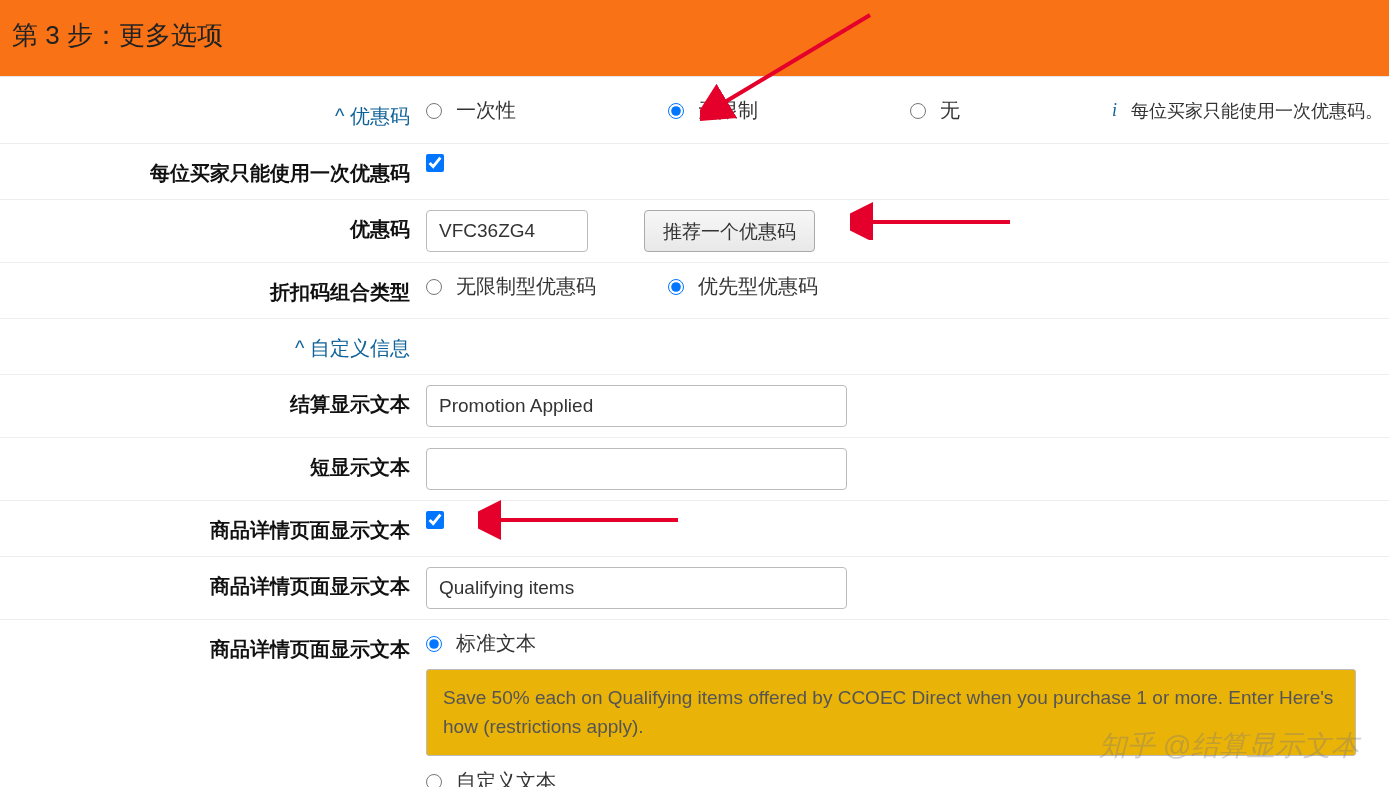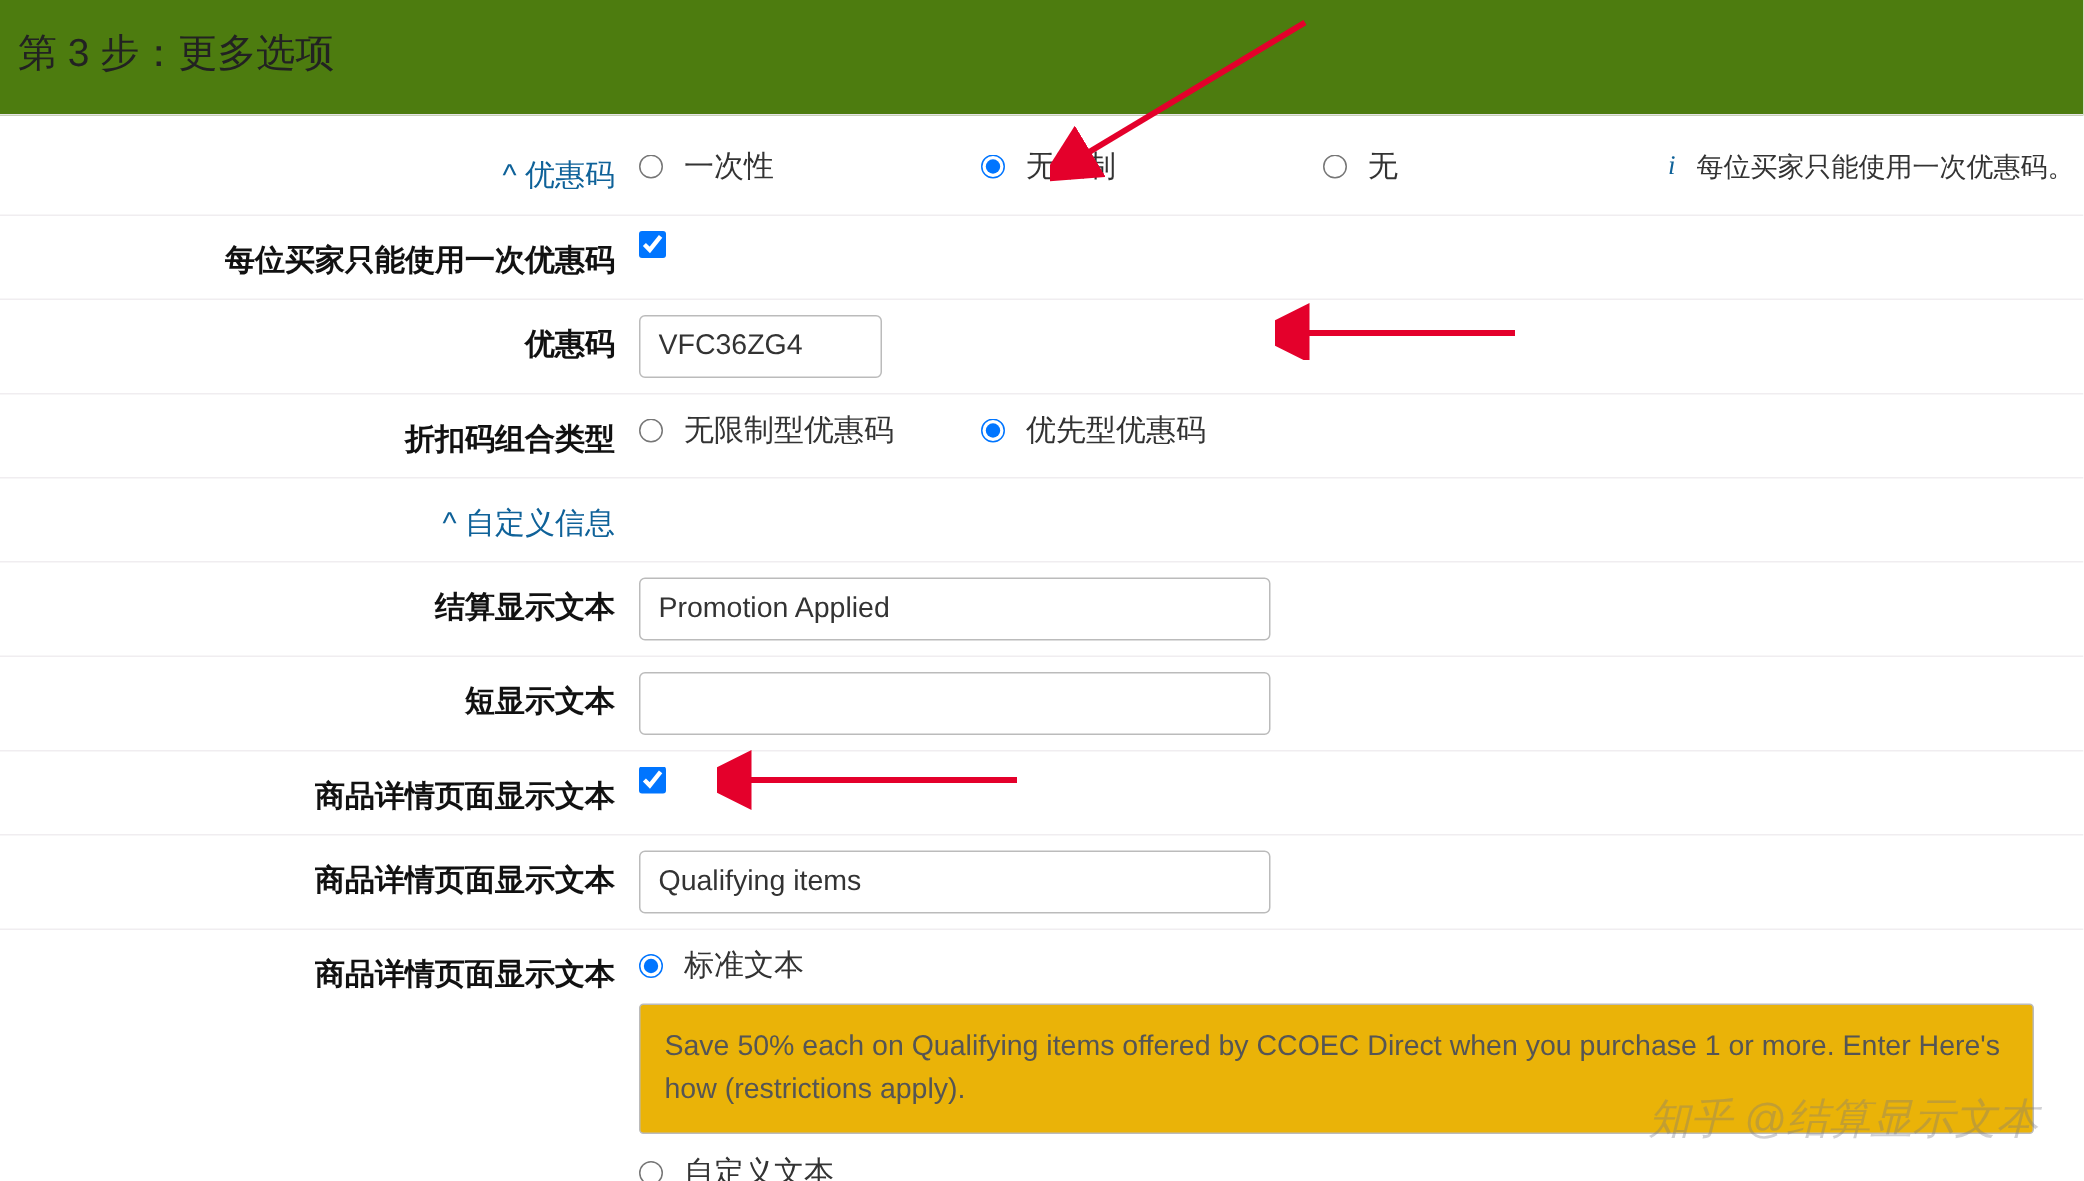--- a/index.html
+++ b/index.html
@@ -5,21 +5,21 @@
 * { box-sizing: border-box; margin: 0; padding: 0; }
 body {
   font-family: "Microsoft YaHei", "PingFang SC", Arial, sans-serif;
   background: #fff;
   font-size: 18px;
   color: #111;
   width: 1389px;
   position: relative;
 }
 .step-header {
-  background: #4d7c0f;
+  background: #f97316;
   padding: 18px 12px 23px 12px;
   font-size: 26px;
   color: #222;
   border-bottom: 1px solid #e8e4e8;
 }
 .form-area {
   padding-top: 10px;
 }
 .row {
   display: flex;
@@ -45,21 +45,21 @@
 }
 .caret {
   color: #0F6299;
   font-weight: 400;
 }
 .value-cell {
   flex: 1;
   display: flex;
   align-items: center;
   flex-wrap: wrap;
-  gap: 8px;
+  gap: 22px;
 }
 .radio-item {
   display: flex;
   align-items: center;
   min-width: 220px;
 }
 .radio-item input[type="radio"] {
   width: 16px;
   height: 16px;
   margin-right: 14px;
@@ -171,20 +171,21 @@
     <div class="label-cell">每位买家只能使用一次优惠码</div>
     <div class="value-cell">
       <input type="checkbox" class="checkbox-small" checked="" style="">
     </div>
   </div>
 
   <div class="row">
     <div class="label-cell">优惠码</div>
     <div class="value-cell">
       <input type="text" class="text-input code-input" value="VFC36ZG4" style="">
+      <button class="btn gap-left">推荐一个优惠码</button>
     </div>
   </div>
 
   <div class="row">
     <div class="label-cell">折扣码组合类型</div>
     <div class="value-cell">
       <div class="radio-item">
         <input type="radio" name="combo" style="">
         <label>无限制型优惠码</label>
       </div>

